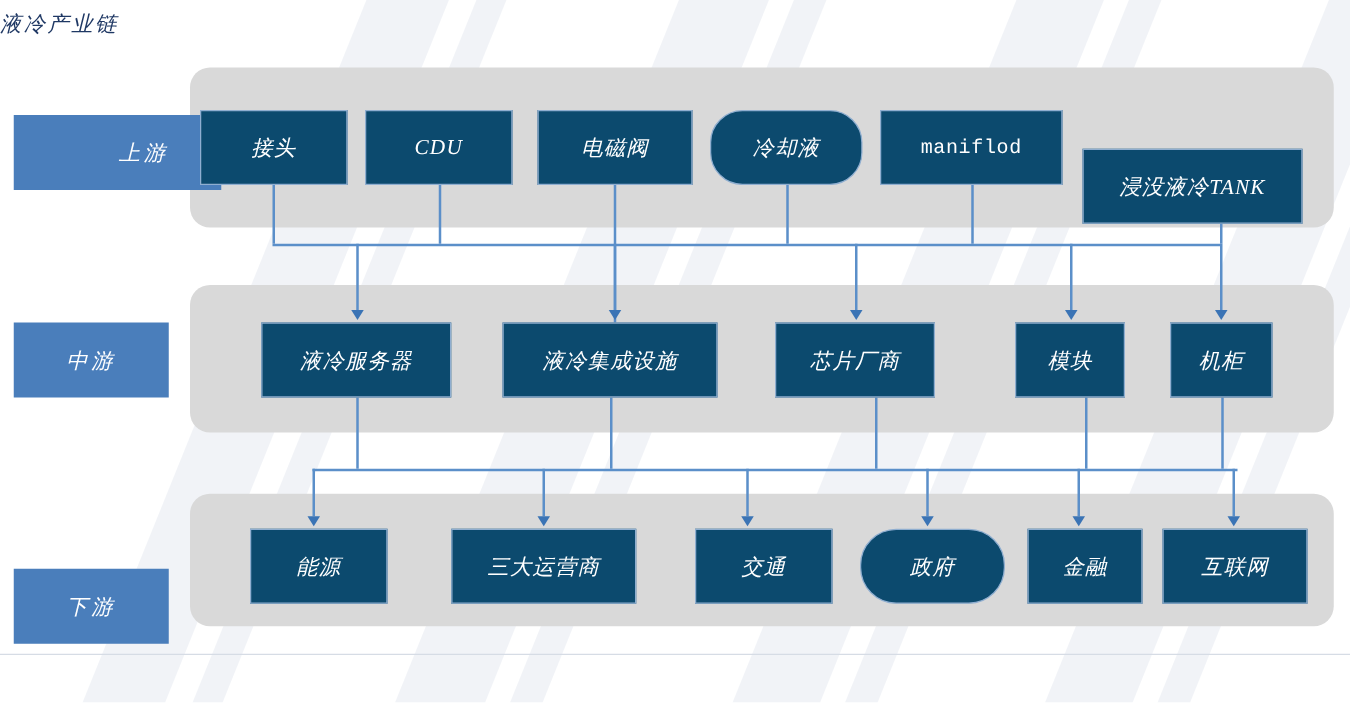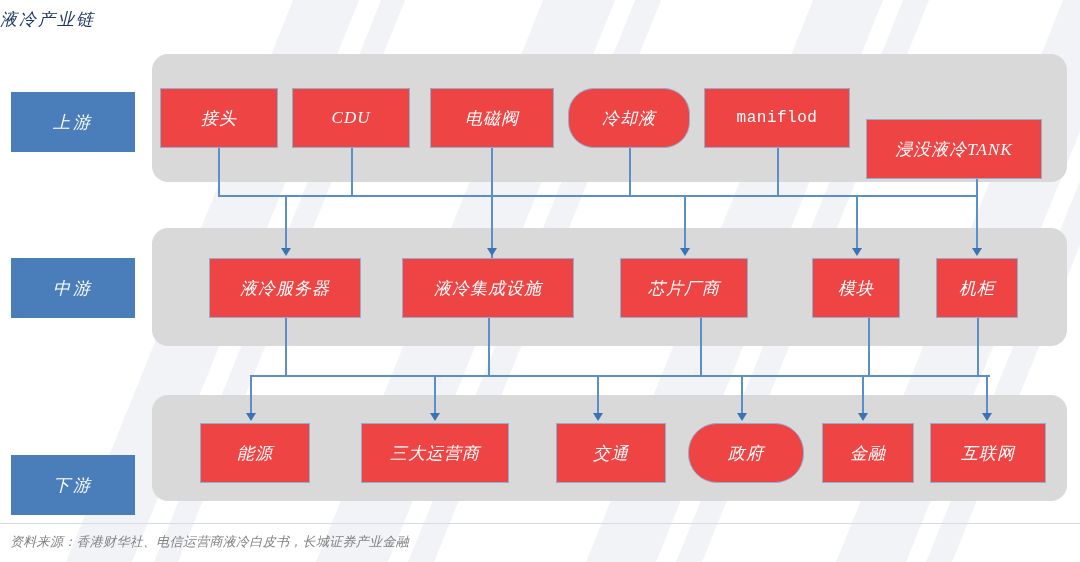--- a/index.html
+++ b/index.html
@@ -65,21 +65,21 @@
     font-size: 17px;
     letter-spacing: 3px;
     z-index: 4;
     font-family: "Liberation Serif", "DejaVu Serif", serif;
     font-style: italic;
   }
 
   
   .node {
     position: absolute;
-    background: #ef4444;
+    background: #0c4a6e;
     border: 1px solid #8faed0;
     color: #ffffff;
     display: flex;
     align-items: center;
     justify-content: center;
     box-sizing: border-box;
     font-size: 17px;
     letter-spacing: 1px;
     z-index: 4;
     font-family: "Liberation Serif", "DejaVu Serif", serif;
@@ -147,21 +147,21 @@
   <div class="wm" style="left:790px;top:-40px;width:26px;height:640px;"></div>
   <div class="wm" style="left:950px;top:-40px;width:70px;height:640px;"></div>
   <div class="wm" style="left:1040px;top:-40px;width:26px;height:640px;"></div>
 
   <div id="title">液冷产业链</div>
 
   <div class="band" style="left:152px;top:54px;width:915px;height:128px;"></div>
   <div class="band" style="left:152px;top:228px;width:915px;height:118px;"></div>
   <div class="band" style="left:152px;top:395px;width:915px;height:106px;"></div>
 
-  <div class="stage-box" style="left:11px;top:92px;width:124px;height:60px;">
+  <div class="stage-box" style="left:11px;top:92px;width:124px;height:60px;padding-left:42px;">
     <span>上游</span>
   </div>
   <div class="stage-box" style="left:11px;top:258px;width:124px;height:60px;">
     <span>中游</span>
   </div>
   <div class="stage-box" style="left:11px;top:423px;width:124px;height:60px;margin-top:32px;">
     <span>下游</span>
   </div>
 
   <div class="node" style="left:160px;top:88px;width:118px;height:60px;">
@@ -262,15 +262,14 @@
     <span>政府</span>
   </div>
   <div class="node" style="left:822px;top:423px;width:92px;height:60px;">
     <span>金融</span>
   </div>
   <div class="node" style="left:930px;top:423px;width:116px;height:60px;">
     <span>互联网</span>
   </div>
 
   <div id="rule"></div>
-  <div id="source">资料来源：香港财华社、电信运营商液冷白皮书，长城证券产业金融</div>
 
 </div>
 
 </body></html>

